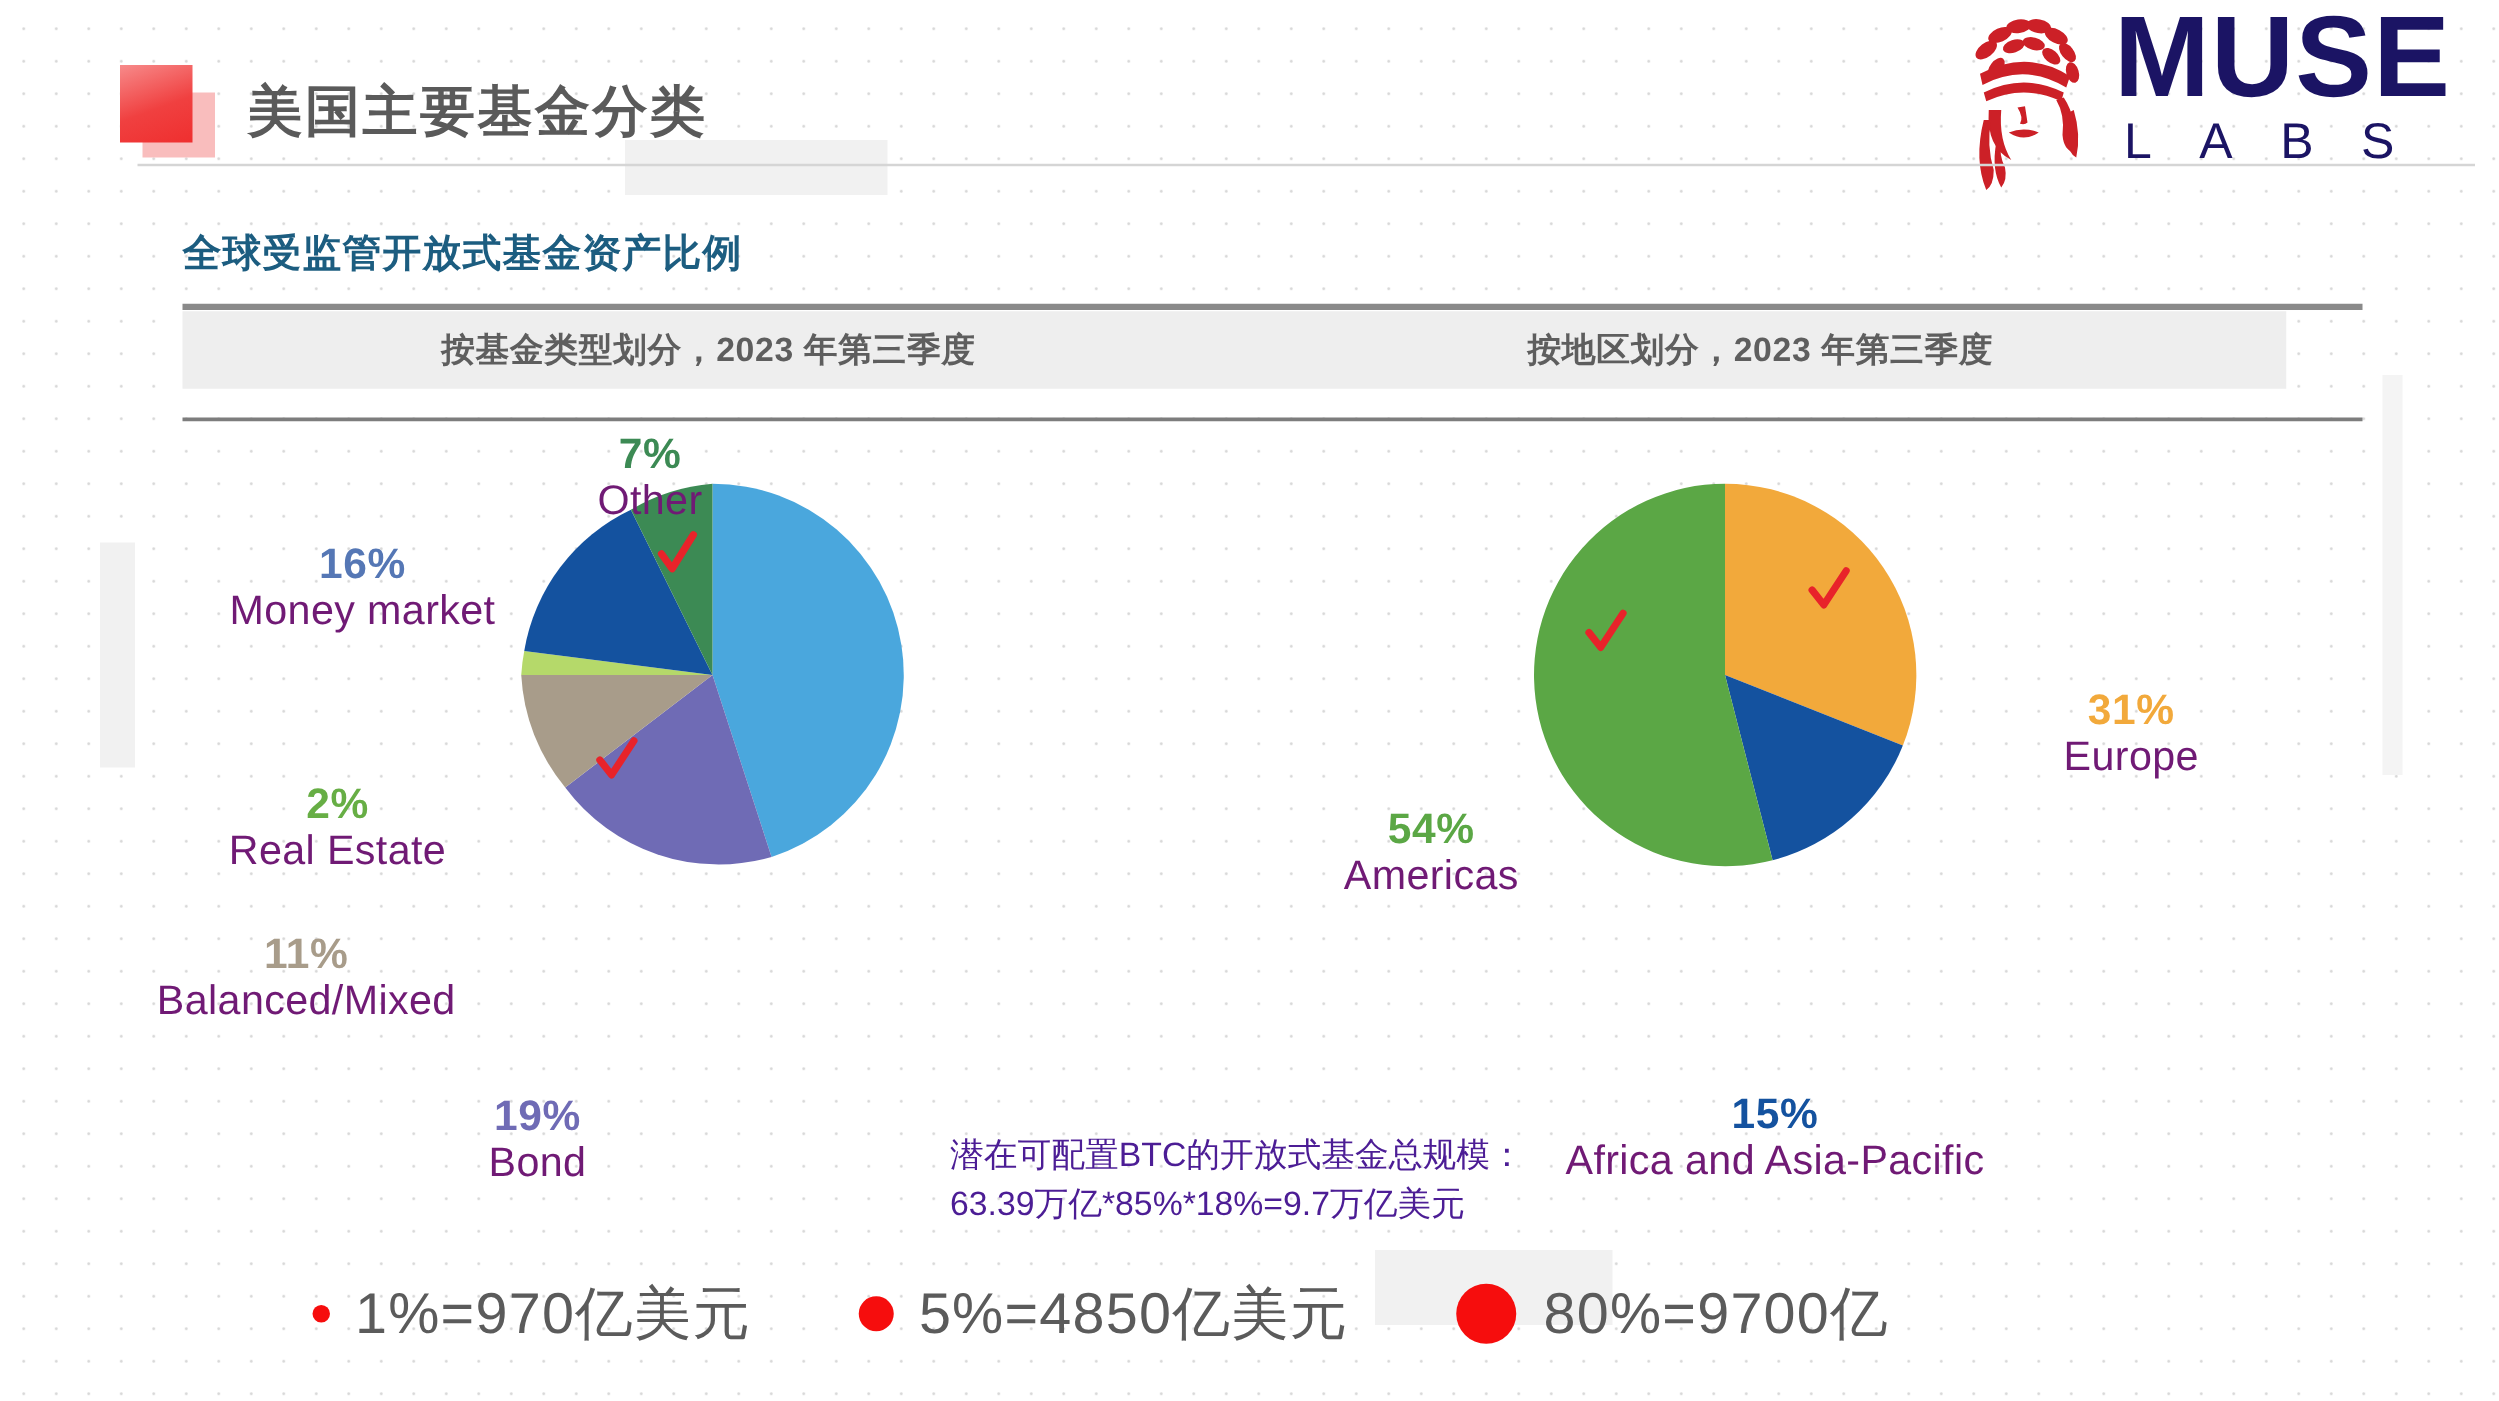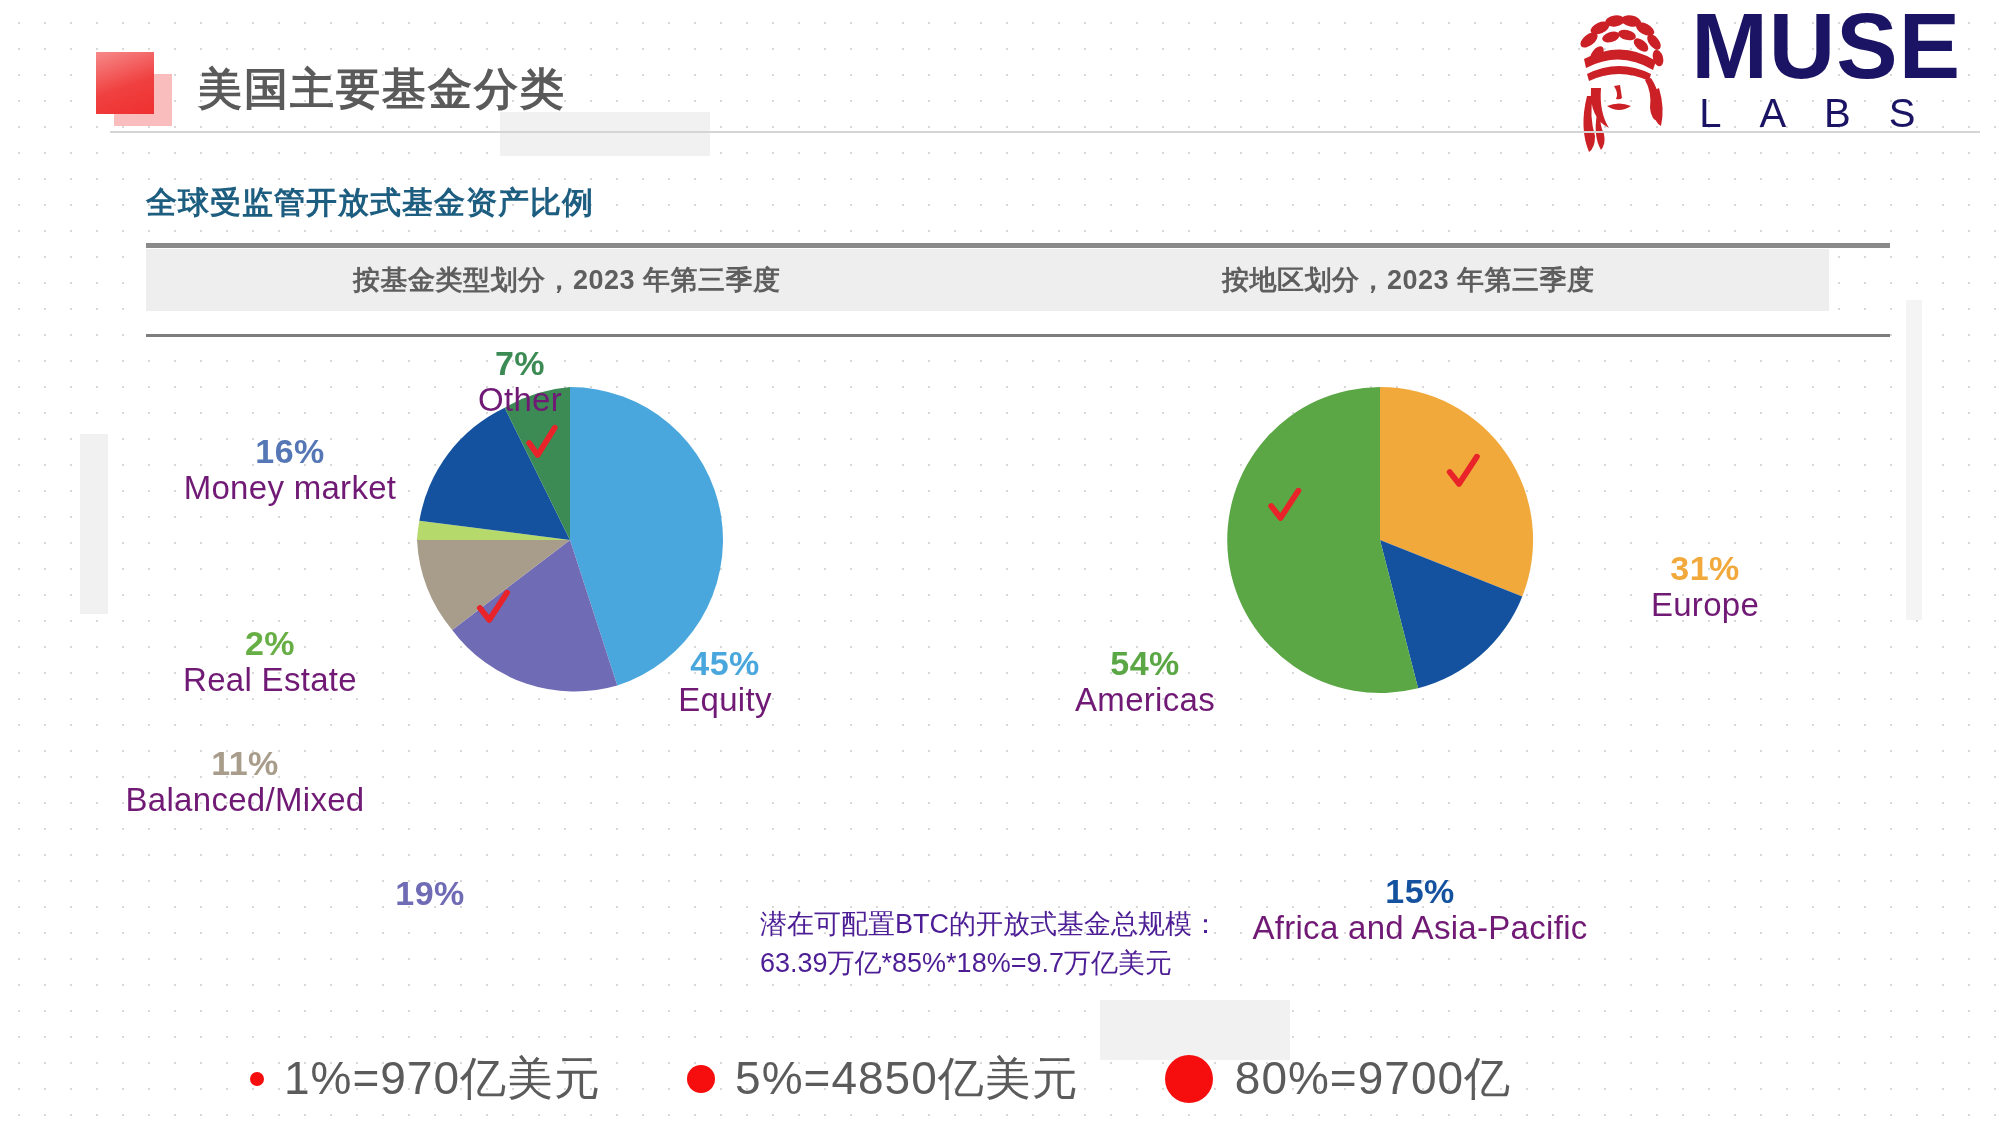--- a/index.html
+++ b/index.html
@@ -195,21 +195,21 @@
   }
 
   
   .legend {
     position: absolute;
     left: 0;
     top: 1020px;
     width: 1999px;
     height: 90px;
     display: flex;
-    align-items: flex-end;
+    align-items: flex-start;
     padding-left: 250px;
     box-sizing: border-box;
   }
   .legend-item { display: flex; align-items: center; margin-right: 86px; }
   .legend-dot { border-radius: 50%; background: #f60d0d; flex: 0 0 auto; }
   .dot-sm { width: 14px; height: 14px; margin-right: 20px; }
   .dot-md { width: 28px; height: 28px; margin-right: 20px; }
   .dot-lg { width: 48px; height: 48px; margin-right: 22px; }
   .legend-text {
     font-size: 46px;
@@ -315,24 +315,21 @@
   <div class="lbl lbl-realestate">
     <span class="pct" style="color:#67ae45">2%</span>
     <span class="nm">Real Estate</span>
   </div>
   <div class="lbl lbl-balanced">
     <span class="pct" style="color:#a89c8a">11%</span>
     <span class="nm">Balanced/Mixed</span>
   </div>
   <div class="lbl lbl-bond">
     <span class="pct" style="color:#6f6bb5">19%</span>
-  </div>
-  <div class="lbl lbl-equity">
-    <span class="pct" style="color:#4aa7dd">45%</span>
-    <span class="nm">Equity</span>
+    <span class="nm">Bond</span>
   </div>
 
   <div class="annotation">潜在可配置BTC的开放式基金总规模：
 63.39万亿*85%*18%=9.7万亿美元</div>
 
   <svg class="pie-svg pie-right" width="340" height="340" viewBox="0 0 200 200">
 
     <path d="M100 100 L100 10 A90 90 0 0 1 183.7 133.2 Z" fill="#f2a93b"></path>
 
     <path d="M100 100 L183.7 133.2 A90 90 0 0 1 122.4 187.2 Z" fill="#14529f"></path>

